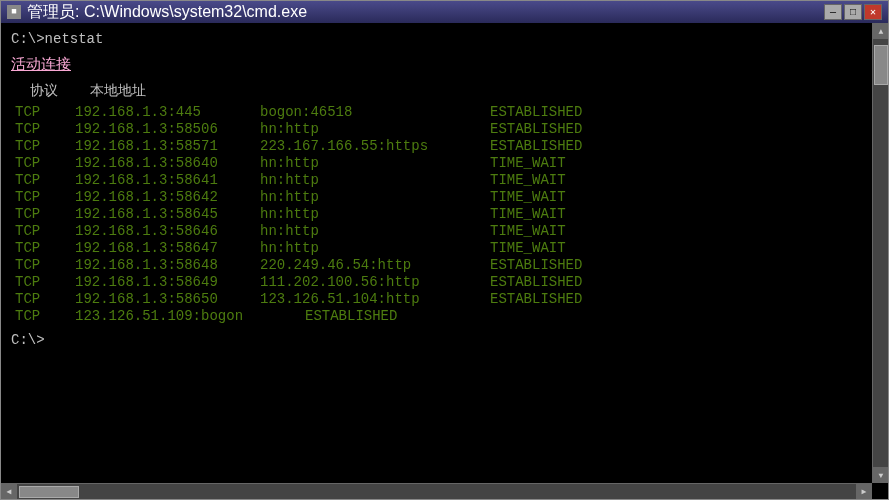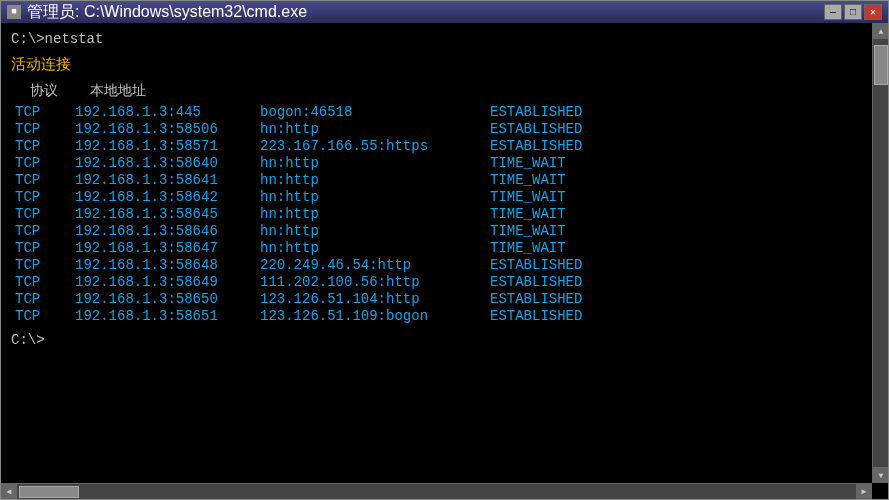--- a/index.html
+++ b/index.html
@@ -107,40 +107,41 @@
     .content {
       padding-right: 18px;
     }
     .cmd-line {
       color: #c0c0c0;
       margin-bottom: 2px;
       white-space: pre;
       font-family: Liberation Mono, monospace;
     }
     .section-title {
-      color: #eab308;
+      color: #f9a8d4;
       margin: 8px 0 8px 0;
       font-size: 15px;
+      text-decoration: underline;
     }
     .table-header {
       display: flex;
       color: #c0c0c0;
       margin-bottom: 4px;
       padding-left: 4px;
       margin-left: 15px;
     }
     .col-proto { width: 60px; }
     .col-local { width: 185px; }
     .col-foreign { width: 230px; }
     .col-state { width: 150px; }
     .table-row-wrap {
       display: flex;
       padding-left: 4px;
       margin-bottom: 1px;
-      color: #0ea5e9;
+      color: #4d7c0f;
     }
     .bottom-prompt {
       color: #c0c0c0;
       margin-top: 8px;
     }
     .scrollbar-bottom {
       position: absolute;
       bottom: 0;
       left: 0;
       right: 16px;
@@ -274,21 +275,20 @@
             <span class="col-state">ESTABLISHED</span>
           </div>
           <div class="table-row-wrap">
             <span class="col-proto">TCP</span>
             <span class="col-local">192.168.1.3:58650</span>
             <span class="col-foreign">123.126.51.104:http</span>
             <span class="col-state">ESTABLISHED</span>
           </div>
           <div class="table-row-wrap">
             <span class="col-proto">TCP</span>
-            <span class="col-local">192.168.1.3:58651</span>
             <span class="col-foreign">123.126.51.109:bogon</span>
             <span class="col-state">ESTABLISHED</span>
           </div>
         </div>
 
       <div class="bottom-prompt">C:\&gt;</div>
     </div>
 
     <div class="scrollbar" style="position:absolute;right:0;top:0;bottom:16px;width:16px;">
       <div class="scrollbar-arrow">▲</div>

